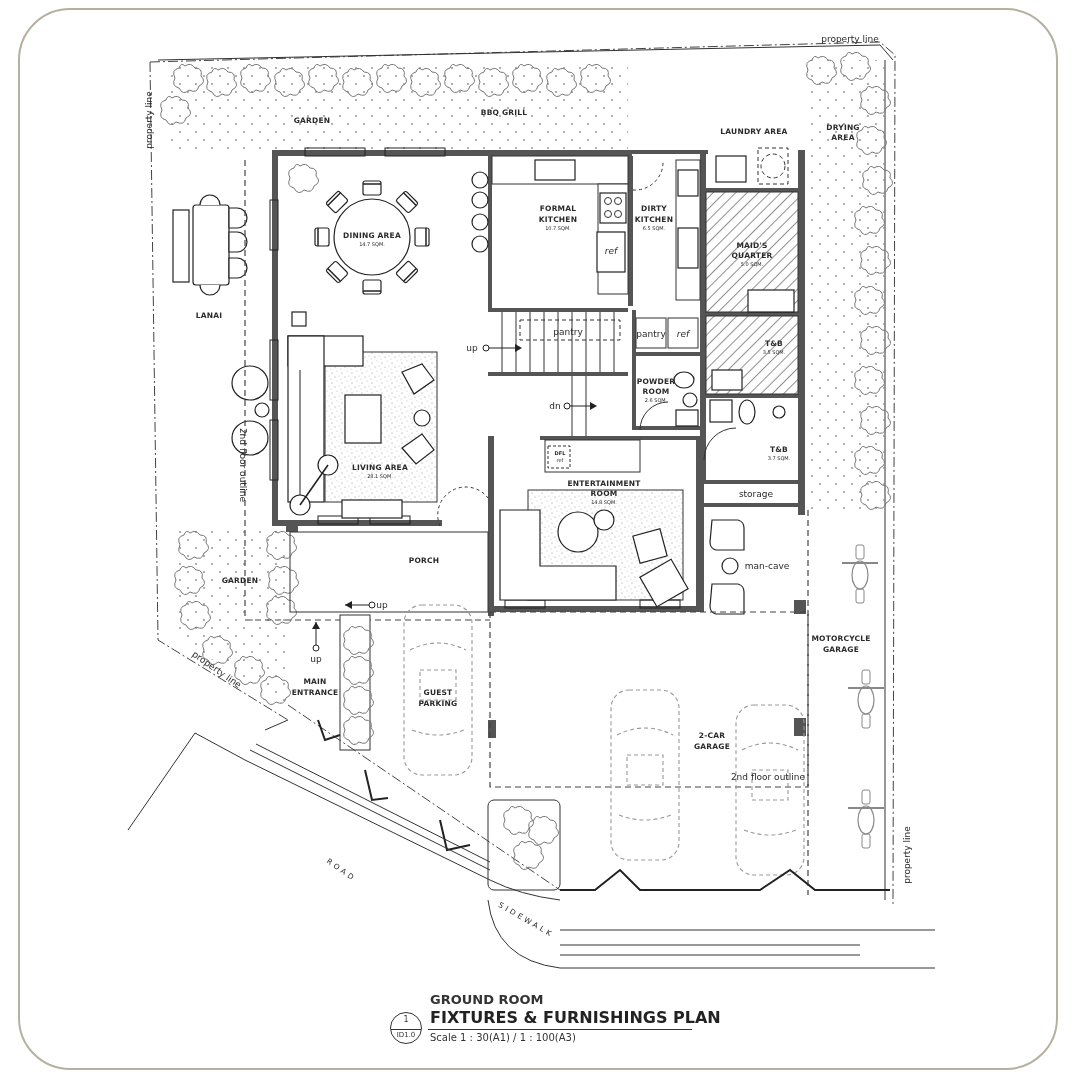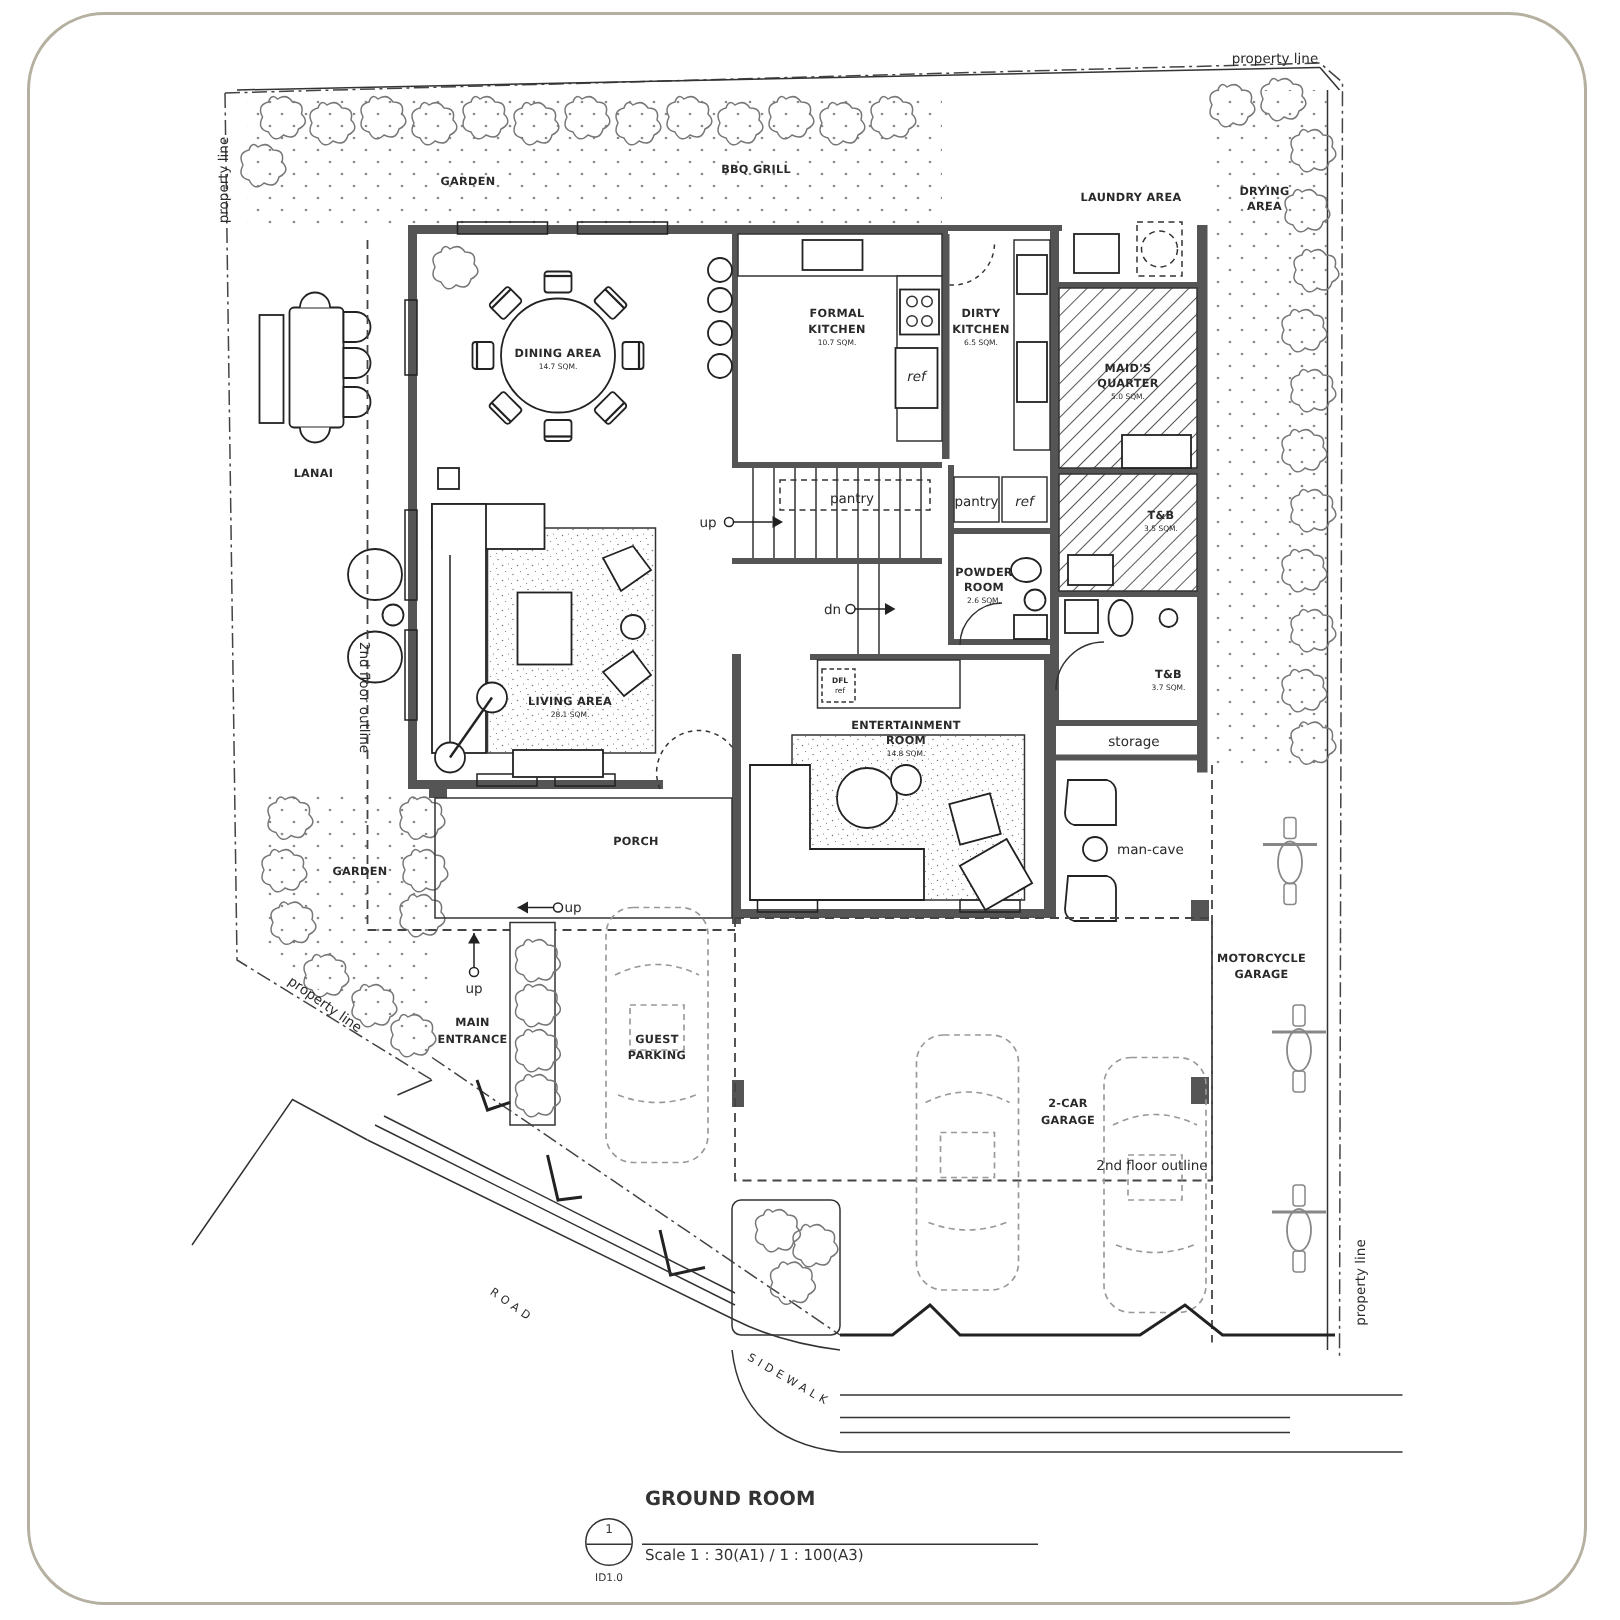--- a/index.html
+++ b/index.html
@@ -21,21 +21,21 @@
   .garden { fill: url(#dots); }
   .rug { fill: url(#speckle); stroke: #333; stroke-width: 1; }
   .tree { fill: none; stroke: #777; stroke-width: 1; }
   .title-block { position: absolute; left: 390px; top: 992px; width: 320px; height: 56px; }
   .tb-small { position: absolute; left: 40px; top: 0; font-size: 13px; font-weight: bold; color: #333; font-family: "DejaVu Sans", sans-serif; }
   .tb-big { position: absolute; left: 40px; top: 16px; font-size: 16px; font-weight: bold; color: #222; font-family: "DejaVu Sans", sans-serif; white-space: nowrap; }
   .tb-line { position: absolute; left: 38px; top: 37px; width: 264px; height: 1px; background: #333; }
   .tb-scale { position: absolute; left: 40px; top: 40px; font-size: 10px; color: #333; font-family: "DejaVu Sans", sans-serif; }
   .tb-bubble { position: absolute; left: 0; top: 20px; width: 32px; height: 32px; border: 1.5px solid #333; border-radius: 50%; box-sizing: border-box; }
   .tb-num { position: absolute; left: 0; right: 0; top: 2px; text-align: center; font-size: 8px; color: #333; }
-  .tb-sheet { position: absolute; left: 0; right: 0; top: 16px; text-align: center; font-size: 7px; color: #333; border-top: 1px solid #333; padding-top: 18px; }
+  .tb-sheet { position: absolute; left: 0; right: 0; top: 16px; text-align: center; font-size: 7px; color: #333; border-top: 1px solid #333; padding-top: 1px; }
 </style>
 </head>
 <body>
 
 <div class="frame"></div>
 
 <svg class="plan" width="1080" height="1080" viewBox="0 0 1080 1080">
   <defs>
     <pattern id="dots" width="16" height="16" patternUnits="userSpaceOnUse">
       <circle cx="4" cy="4" r="0.9" fill="#8a8a8a"></circle>
@@ -453,15 +453,16 @@
     <text x="841" y="652" class="lbl">GARAGE</text>
   </g>
 </svg>
 
 <div class="title-block">
   <div class="tb-bubble">
     <div class="tb-num">1</div>
     <div class="tb-sheet">ID1.0</div>
   </div>
   <div class="tb-small">GROUND ROOM</div>
+  <div class="tb-big">FIXTURES &amp; FURNISHINGS PLAN</div>
   <div class="tb-line"></div>
   <div class="tb-scale">Scale 1 : 30(A1) / 1 : 100(A3)</div>
 </div>
 
 </body></html>

